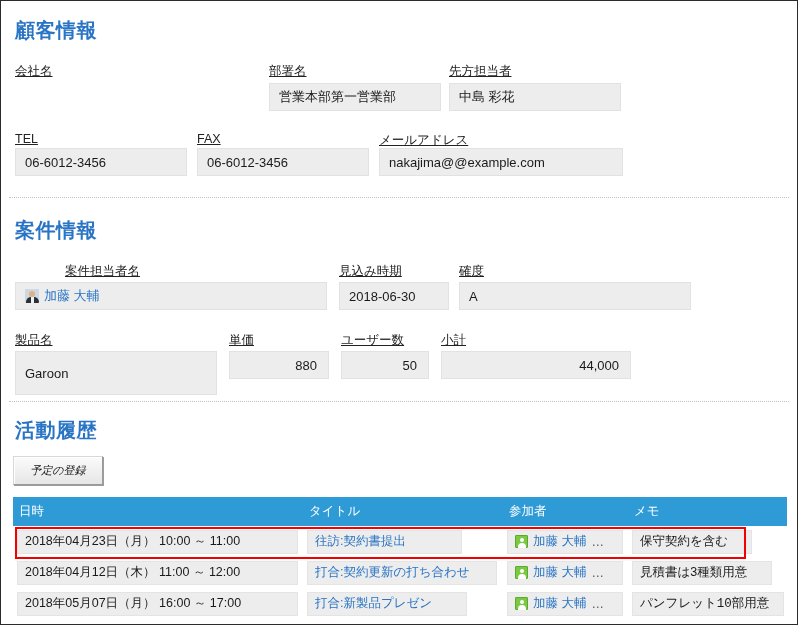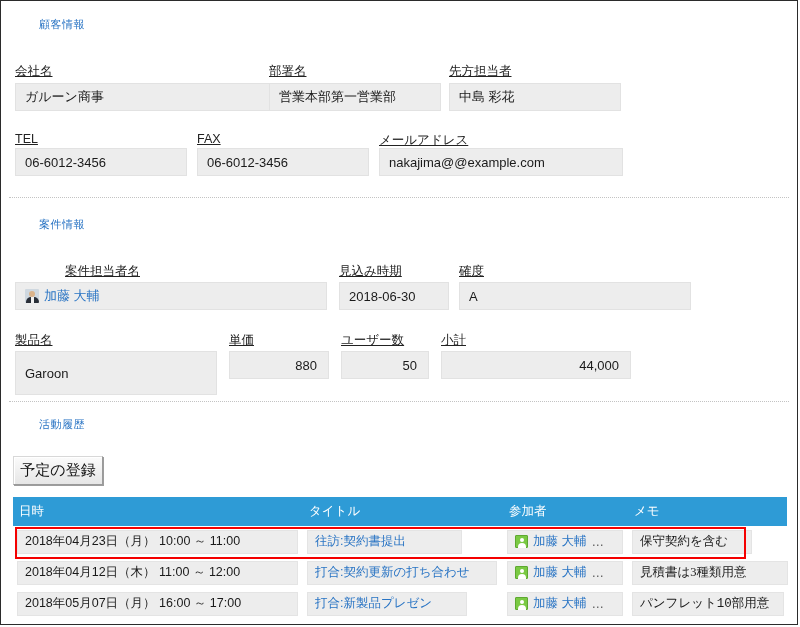--- a/index.html
+++ b/index.html
@@ -22,26 +22,25 @@
     height: 625px;
     border: 1px solid #2b2b2b;
     background: #ffffff;
     box-sizing: border-box;
     overflow: hidden;
   }
 
   
   .section-title {
     position: absolute;
-    font-size: 11px;
-    font-weight: normal;
+    font-size: 20px;
+    font-weight: bold;
     color: #2974c4;
     letter-spacing: 0.5px;
     white-space: nowrap;
-    margin-left: 24px;
   }
 
   .divider {
     position: absolute;
     left: 8px;
     right: 8px;
     height: 0;
     border-top: 1px dotted #c3c3c3;
   }
 
@@ -117,28 +116,29 @@
   }
 
   
   .btn {
     position: absolute;
     background: linear-gradient(#fbfbfb, #e6e6e6);
     border: 1px solid #9a9a9a;
     border-top-color: #d8d8d8;
     border-left-color: #d8d8d8;
     box-shadow: inset 1px 1px 0 #ffffff, 1px 1px 0 #9d9d9d;
-    font-size: 15px;
+    font-size: 11px;
     color: #111111;
     display: flex;
     align-items: center;
     justify-content: center;
     box-sizing: border-box;
     cursor: pointer;
     white-space: nowrap;
+    font-style: italic;
   }
 
   
   .tbl {
     position: absolute;
     border-collapse: collapse;
     table-layout: fixed;
   }
   .tbl thead th {
     background: #2e9bd6;
@@ -225,21 +225,20 @@
   }
 </style>
 </head>
 <body>
 
 <div class="page">
 
   <div class="section-title" style="left:14px; top:16px;">顧客情報</div>
 
   <div class="field-label" style="left:14px; top:62px;">会社名</div>
-  <div class="field-box" style="left:14px; top:82px; width:272px; height:28px;">ガルーン商事</div>
 
   <div class="field-label" style="left:268px; top:62px;">部署名</div>
   <div class="field-box" style="left:268px; top:82px; width:172px; height:28px;">営業本部第一営業部</div>
 
   <div class="field-label" style="left:448px; top:62px;">先方担当者</div>
   <div class="field-box" style="left:448px; top:82px; width:172px; height:28px;">中島 彩花</div>
 
   <div class="field-label" style="left:14px; top:131px;">TEL</div>
   <div class="field-box" style="left:14px; top:147px; width:172px; height:28px;">06-6012-3456</div>
 
@@ -333,21 +332,21 @@
           </div>
         </td>
         <td>
           <div class="cell-inner participant">
             <span class="icon-person"></span>
             <a class="cell-link" href="#">加藤 大輔</a>
             <span class="ellipsis-dots">…</span>
           </div>
         </td>
         <td>
-          <div class="cell-inner" style="width:156px;font-family:Liberation Serif, serif;">見積書は3種類用意</div>
+          <div class="cell-inner" style="width:140px;">見積書は3種類用意</div>
         </td>
       </tr>
 
       <tr>
         <td>
           <div class="cell-inner">2018年05月07日（月） 16:00 ～ 17:00</div>
         </td>
         <td>
           <div class="cell-inner" style="width:160px;">
             <a class="cell-link" href="#">打合:新製品プレゼン</a>

